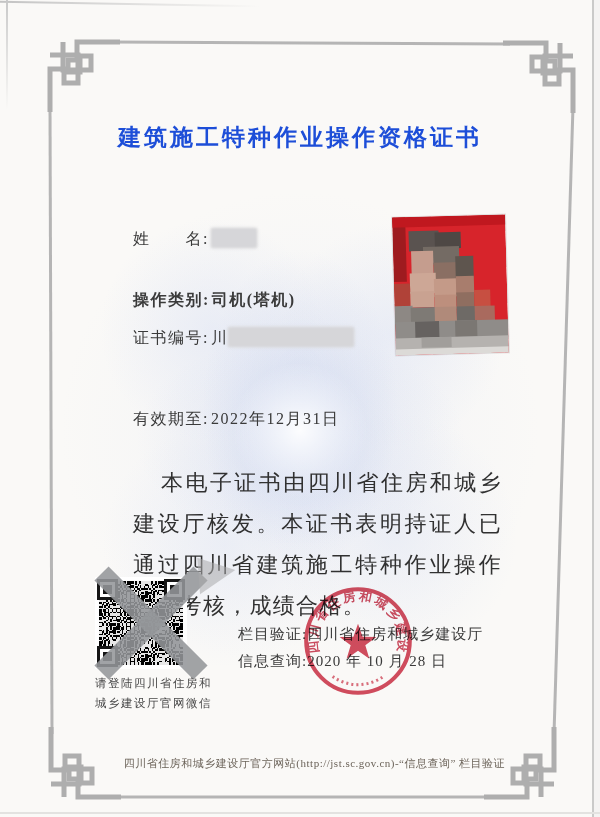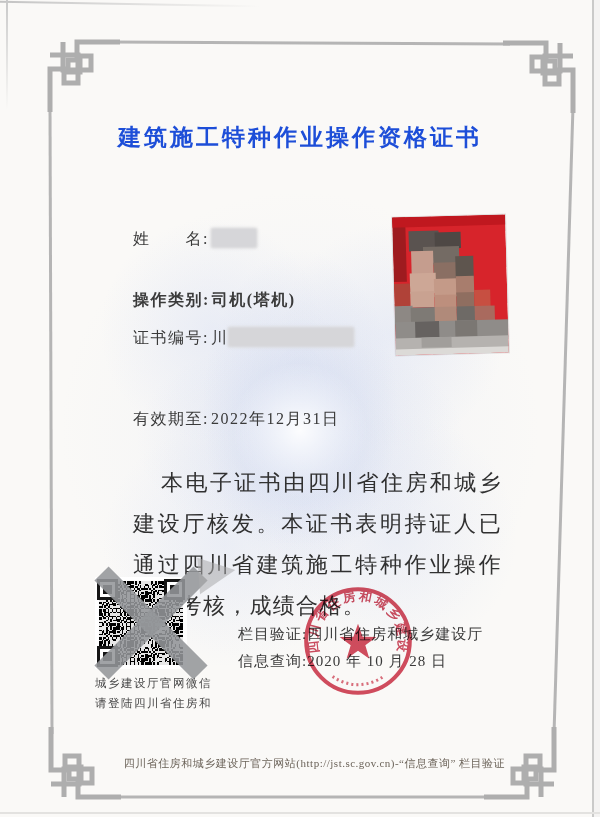--- a/index.html
+++ b/index.html
@@ -159,22 +159,22 @@
 
   <div class="qr">
     <div class="qr-mod"></div>
     <div class="finder tl"></div>
     <div class="finder tr"></div>
     <div class="finder bl"></div>
     <div class="qr-x"></div>
     <div class="qr-wedge"></div>
   </div>
   <div class="qr-caption">
+    <span>请登陆四川省住房和</span>
     <span>城乡建设厅官网微信</span>
-    <span>请登陆四川省住房和</span>
   </div>
 
   <div class="issue-line issue-unit">
     <span>栏目验证:</span><span>四川省住房和城乡建设厅</span>
   </div>
   <div class="issue-line issue-date">
     <span>信息查询:</span><span>2020 年 10 月 28 日</span>
   </div>
 
   <svg class="seal" viewBox="0 0 130 130" width="132" height="132">

